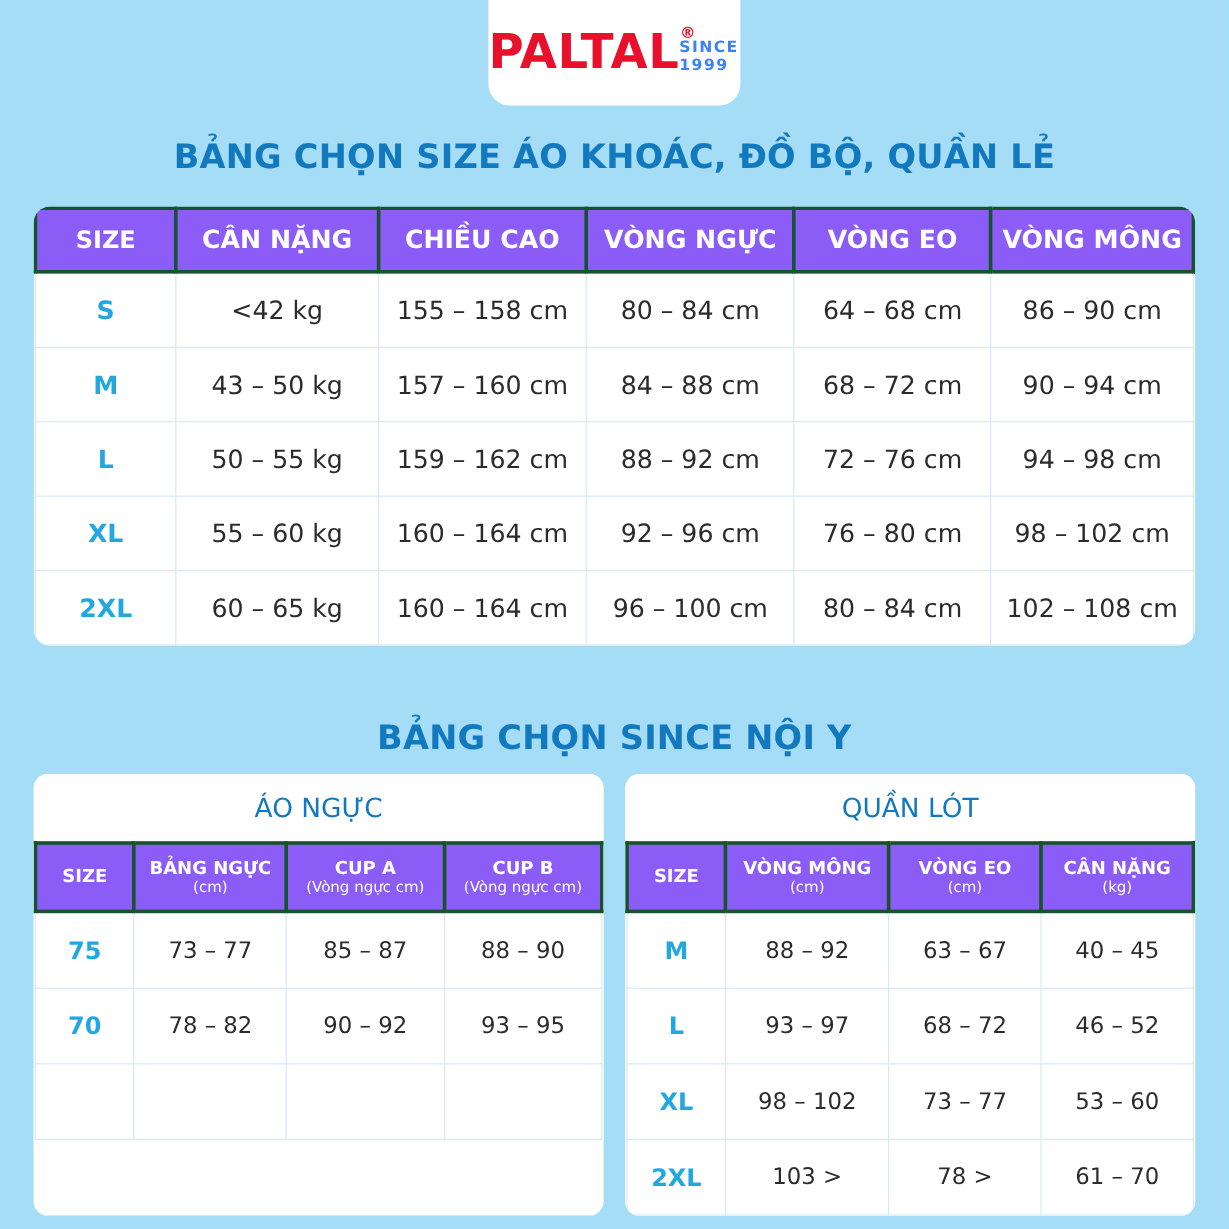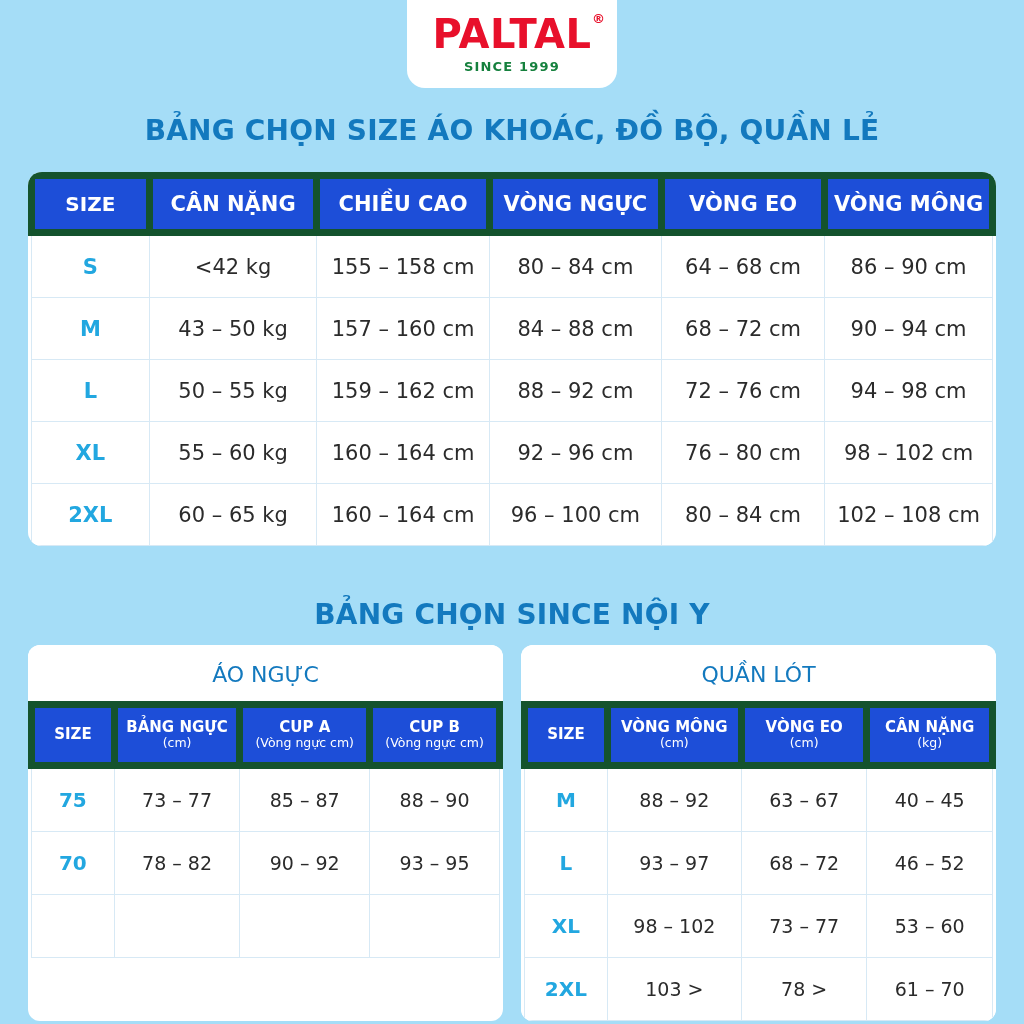--- a/index.html
+++ b/index.html
@@ -20,21 +20,21 @@
     position: absolute;
     top: 0;
     left: 50%;
     transform: translateX(-50%);
     width: 210px;
     height: 88px;
     background: #ffffff;
     border-bottom-left-radius: 18px;
     border-bottom-right-radius: 18px;
     display: flex;
-    flex-direction: column;
+    flex-direction: row;
     align-items: center;
     justify-content: center;
   }
   .logo-main {
     font-size: 40px;
     font-weight: bold;
     color: #e8102b;
     letter-spacing: 0.5px;
     line-height: 1;
     position: relative;
@@ -46,21 +46,21 @@
     top: -2px;
     right: -14px;
     font-size: 13px;
     font-weight: bold;
     color: #e8102b;
   }
   .logo-sub {
     margin-top: 5px;
     font-size: 13px;
     font-weight: bold;
-    color: #15803d;
+    color: #3b82f6;
     letter-spacing: 1.2px;
   }
 
   
   .section-title {
     text-align: center;
     color: #1379be;
     font-size: 28px;
     font-weight: bold;
     letter-spacing: 0.2px;
@@ -76,24 +76,24 @@
     table-layout: fixed;
   }
   th, td {
     border: 1px solid #d7e9f5;
     text-align: center;
     color: #2b2b2b;
     font-size: 19px;
     background: #ffffff;
   }
   thead th {
-    background: #1d4ed8;
+    background: #8b5cf6;
     color: #ffffff;
     font-weight: bold;
-    border: 7px solid #14532d;
+    border: 3px solid #14532d;
   }
   .size-cell {
     color: #22a7e0;
     font-weight: bold;
   }
 
   
   .main-table-wrap {
     position: absolute;
     top: 172px;

